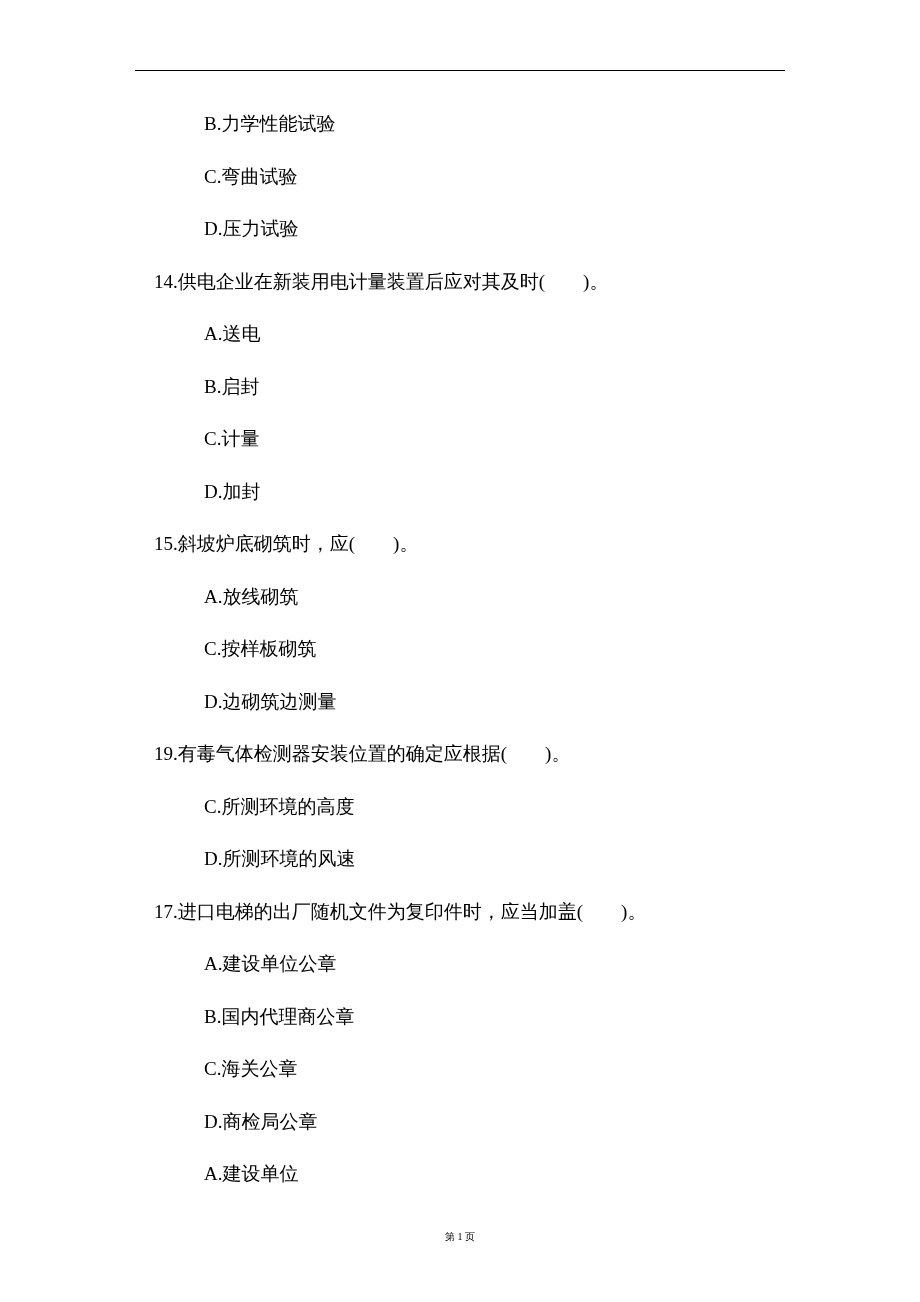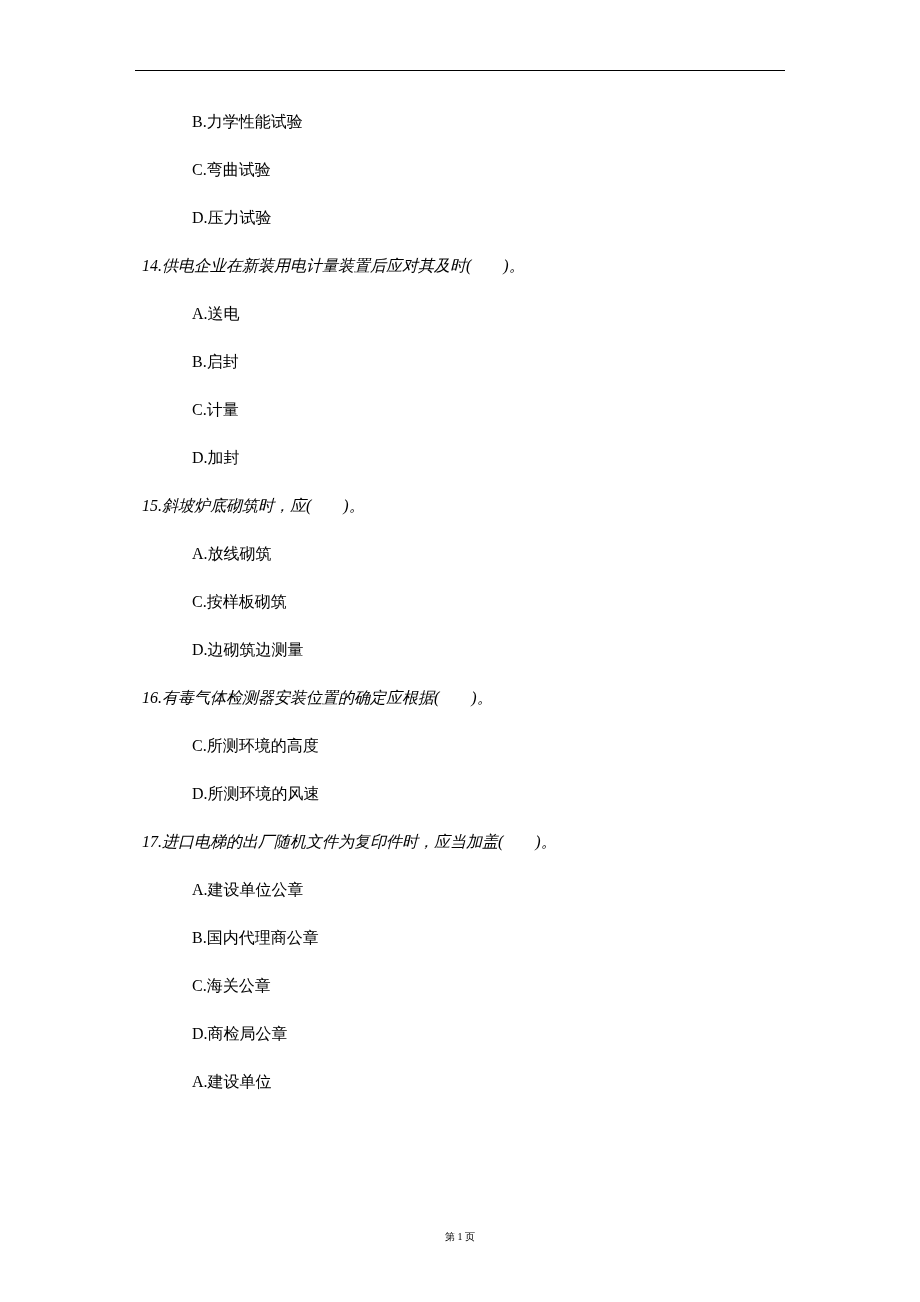--- a/index.html
+++ b/index.html
@@ -15,32 +15,31 @@
   .rule {
     position: absolute;
     top: 70px;
     left: 135px;
     width: 650px;
     border-top: 1.5px solid #000;
   }
   .content {
     position: absolute;
     top: 110px;
-    left: 142px;
+    left: 154px;
     width: 620px;
-    font-size: 16px;
+    font-size: 19px;
     line-height: 1.5;
   }
   .option {
     margin-left: 50px;
     margin-bottom: 24px;
   }
   .question {
     margin-bottom: 24px;
-    font-style: italic;
   }
   .footer {
     position: absolute;
     bottom: 58px;
     left: 0;
     width: 920px;
     text-align: center;
     font-size: 10px;
   }
 </style>
@@ -59,21 +58,21 @@
   <div class="option">A.送电</div>
   <div class="option">B.启封</div>
   <div class="option">C.计量</div>
   <div class="option">D.加封</div>
 
   <div class="question">15.斜坡炉底砌筑时，应(　　)。</div>
   <div class="option">A.放线砌筑</div>
   <div class="option">C.按样板砌筑</div>
   <div class="option">D.边砌筑边测量</div>
 
-  <div class="question">16.有毒气体检测器安装位置的确定应根据(　　)。</div>
+  <div class="question">19.有毒气体检测器安装位置的确定应根据(　　)。</div>
   <div class="option">C.所测环境的高度</div>
   <div class="option">D.所测环境的风速</div>
 
   <div class="question">17.进口电梯的出厂随机文件为复印件时，应当加盖(　　)。</div>
   <div class="option">A.建设单位公章</div>
   <div class="option">B.国内代理商公章</div>
   <div class="option">C.海关公章</div>
   <div class="option">D.商检局公章</div>
 
   <div class="option">A.建设单位</div>

